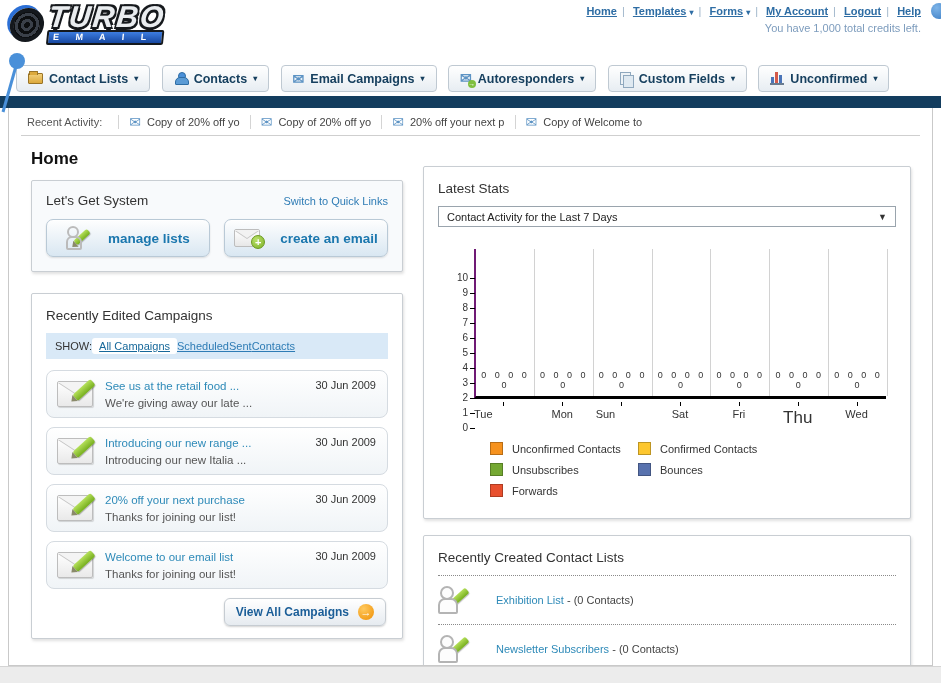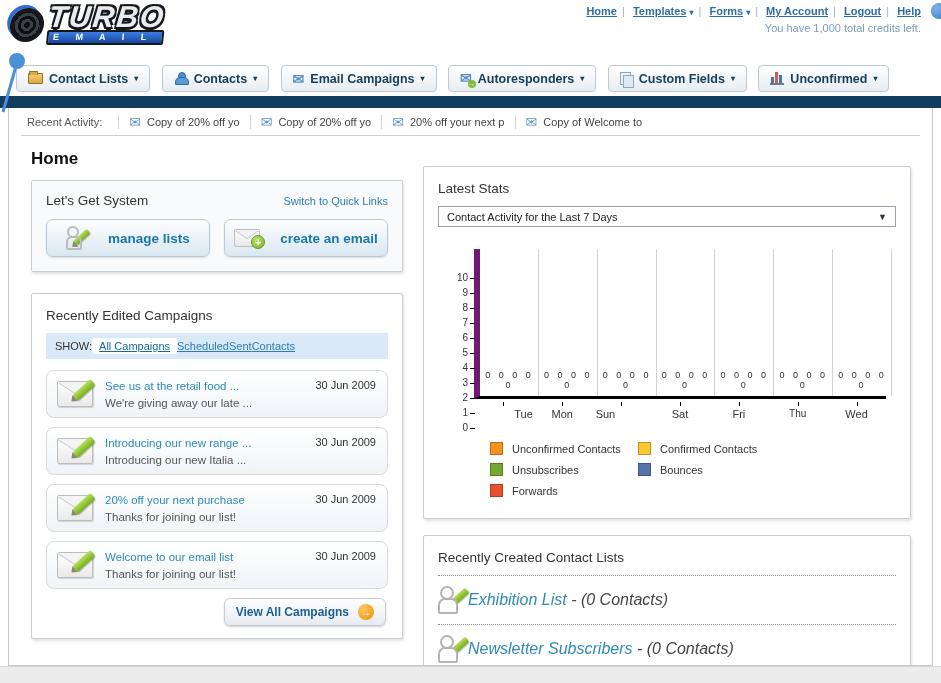--- a/index.html
+++ b/index.html
@@ -112,30 +112,30 @@
   .sm-btn { display:inline-flex; align-items:center; gap:9px; border:1px solid #c6ccd2; border-radius:6px;
             background:linear-gradient(#ffffff,#e6ebf0); padding:5px 11px; color:#1b5e98; font-weight:bold;
             font-size:12px; box-shadow:0 1px 2px rgba(0,0,0,.18); cursor:pointer; }
 
   
   .stats { padding:12px 14px 10px; }
   .dropdown { margin-top:9px; border:1px solid #9aa4ad; height:21px; display:flex; align-items:center;
               justify-content:space-between; padding:0 8px; font-size:11px; color:#222; background:#fff; cursor:pointer; }
   .dropdown .dd-arrow { font-size:9px; color:#333; }
   .chart-wrap { position:relative; height:182px; margin-top:22px; }
-  .chart-plot { position:absolute; left:36px; top:0; width:412px; height:150px; border-left:6px solid #701a75; border-bottom:3px solid #000; }
+  .chart-plot { position:absolute; left:36px; top:0; width:412px; height:150px; border-left:2px solid #701a75; border-bottom:3px solid #000; }
   .legend { margin-top:10px; padding-left:52px; padding-bottom:4px; }
   .legend-item { display:inline-flex; align-items:center; width:148px; margin-bottom:7px; }
   .legend-swatch { width:13px; height:13px; margin-right:9px; border:1px solid rgba(0,0,0,.25); }
   .legend-label { font-size:11px; color:#333; }
 
   
   .contact-lists { margin-top:16px; padding:12px 14px 14px; }
   .dotted { border:none; border-top:1px dotted #8a8a8a; margin:9px 0; }
-  .cl-item { display:flex; align-items:center; gap:0; font-size:16px;font-style:italic; }
+  .cl-item { display:flex; align-items:center; gap:28px; font-size:11px; }
   .cl-link { color:#2e8ab8; text-decoration:none; cursor:pointer; }
   .cl-detail { color:#444; }
 
   .footer { position:absolute; left:0; right:0; bottom:0; height:17px; background:#ececec; border-top:1px solid #d4d4d4; }
 </style>
 </head>
 <body>
 
 <div class="container">
 
@@ -355,31 +355,31 @@
               <div style="position: absolute; left: 32px; width: 5px; height: 1px; background: rgb(0, 0, 0); bottom: 92px;"></div>
               <div style="position: absolute; left: 0px; width: 30px; text-align: right; font-size: 10px; color: rgb(51, 51, 51); bottom: 103px; line-height: 10px;">7</div>
               <div style="position: absolute; left: 32px; width: 5px; height: 1px; background: rgb(0, 0, 0); bottom: 107px;"></div>
               <div style="position: absolute; left: 0px; width: 30px; text-align: right; font-size: 10px; color: rgb(51, 51, 51); bottom: 118px; line-height: 10px;">8</div>
               <div style="position: absolute; left: 32px; width: 5px; height: 1px; background: rgb(0, 0, 0); bottom: 122px;"></div>
               <div style="position: absolute; left: 0px; width: 30px; text-align: right; font-size: 10px; color: rgb(51, 51, 51); bottom: 133px; line-height: 10px;">9</div>
               <div style="position: absolute; left: 32px; width: 5px; height: 1px; background: rgb(0, 0, 0); bottom: 137px;"></div>
               <div style="position: absolute; left: 0px; width: 30px; text-align: right; font-size: 10px; color: rgb(51, 51, 51); bottom: 148px; line-height: 10px;">10</div>
               <div style="position: absolute; left: 32px; width: 5px; height: 1px; background: rgb(0, 0, 0); bottom: 152px;"></div>
               <div style="position: absolute; left: 65.4286px; top: 153px; width: 1px; height: 4px; background: rgb(0, 0, 0);"></div>
-              <div style="position: absolute; left: 36px; width: 58.8571px; top: 159px; text-align: right; font-size: 11px; color: rgb(51, 51, 51);">Tue</div>
+              <div style="position: absolute; left: 36px; width: 58.8571px; top: 159px; text-align: left; font-size: 11px; color: rgb(51, 51, 51);">Tue</div>
               <div style="position: absolute; left: 124.286px; top: 153px; width: 1px; height: 4px; background: rgb(0, 0, 0);"></div>
               <div style="position: absolute; left: 94.8571px; width: 58.8571px; top: 159px; text-align: center; font-size: 11px; color: rgb(51, 51, 51);">Mon</div>
               <div style="position: absolute; left: 183.143px; top: 153px; width: 1px; height: 4px; background: rgb(0, 0, 0);"></div>
               <div style="position: absolute; left: 138px; width: 58.8571px; top: 159px; text-align: center; font-size: 11px; color: rgb(51, 51, 51);">Sun</div>
               <div style="position: absolute; left: 242px; top: 153px; width: 1px; height: 4px; background: rgb(0, 0, 0);"></div>
               <div style="position: absolute; left: 212.571px; width: 58.8571px; top: 159px; text-align: center; font-size: 11px; color: rgb(51, 51, 51);">Sat</div>
               <div style="position: absolute; left: 300.857px; top: 153px; width: 1px; height: 4px; background: rgb(0, 0, 0);"></div>
               <div style="position: absolute; left: 271.429px; width: 58.8571px; top: 159px; text-align: center; font-size: 11px; color: rgb(51, 51, 51);">Fri</div>
               <div style="position: absolute; left: 359.714px; top: 153px; width: 1px; height: 4px; background: rgb(0, 0, 0);"></div>
-              <div style="position: absolute; left: 330.286px; width: 58.8571px; top: 159px; text-align: center; font-size: 10px; color: rgb(51, 51, 51);">Thu</div>
+              <div style="position: absolute; left: 330.286px; width: 58.8571px; top: 159px; text-align: center; font-size: 17px; color: rgb(51, 51, 51);">Thu</div>
               <div style="position: absolute; left: 418.571px; top: 153px; width: 1px; height: 4px; background: rgb(0, 0, 0);"></div>
               <div style="position: absolute; left: 389.143px; width: 58.8571px; top: 159px; text-align: center; font-size: 11px; color: rgb(51, 51, 51);">Wed</div>
             </div>
           <div class="legend" id="chart-legend"><div class="legend-item">
                 <span class="legend-swatch" style="background: rgb(246, 146, 30);"></span>
                 <span class="legend-label">Unconfirmed Contacts</span>
               </div><div class="legend-item">
                 <span class="legend-swatch" style="background: rgb(253, 199, 47);"></span>
                 <span class="legend-label">Confirmed Contacts</span>
               </div><div class="legend-item">

